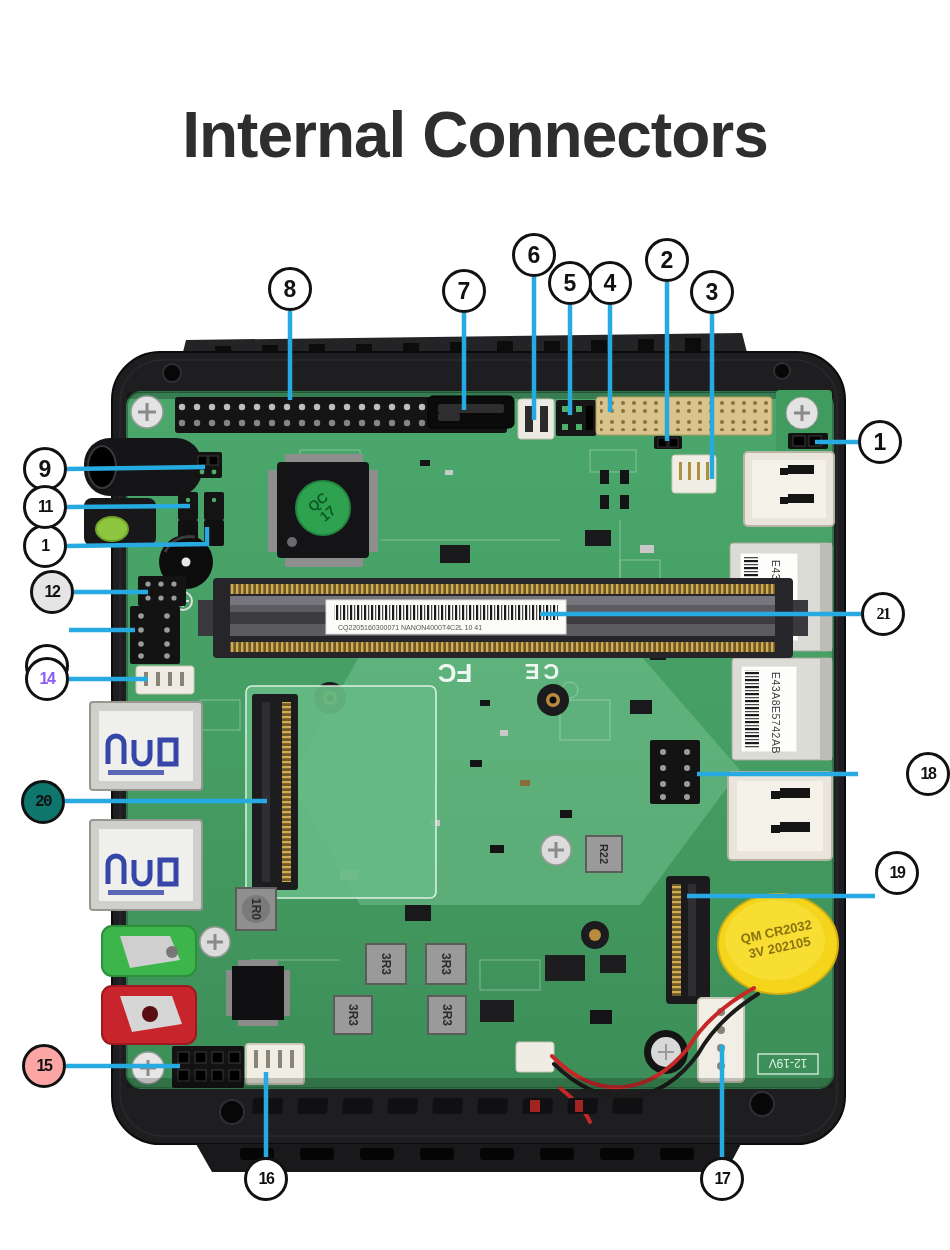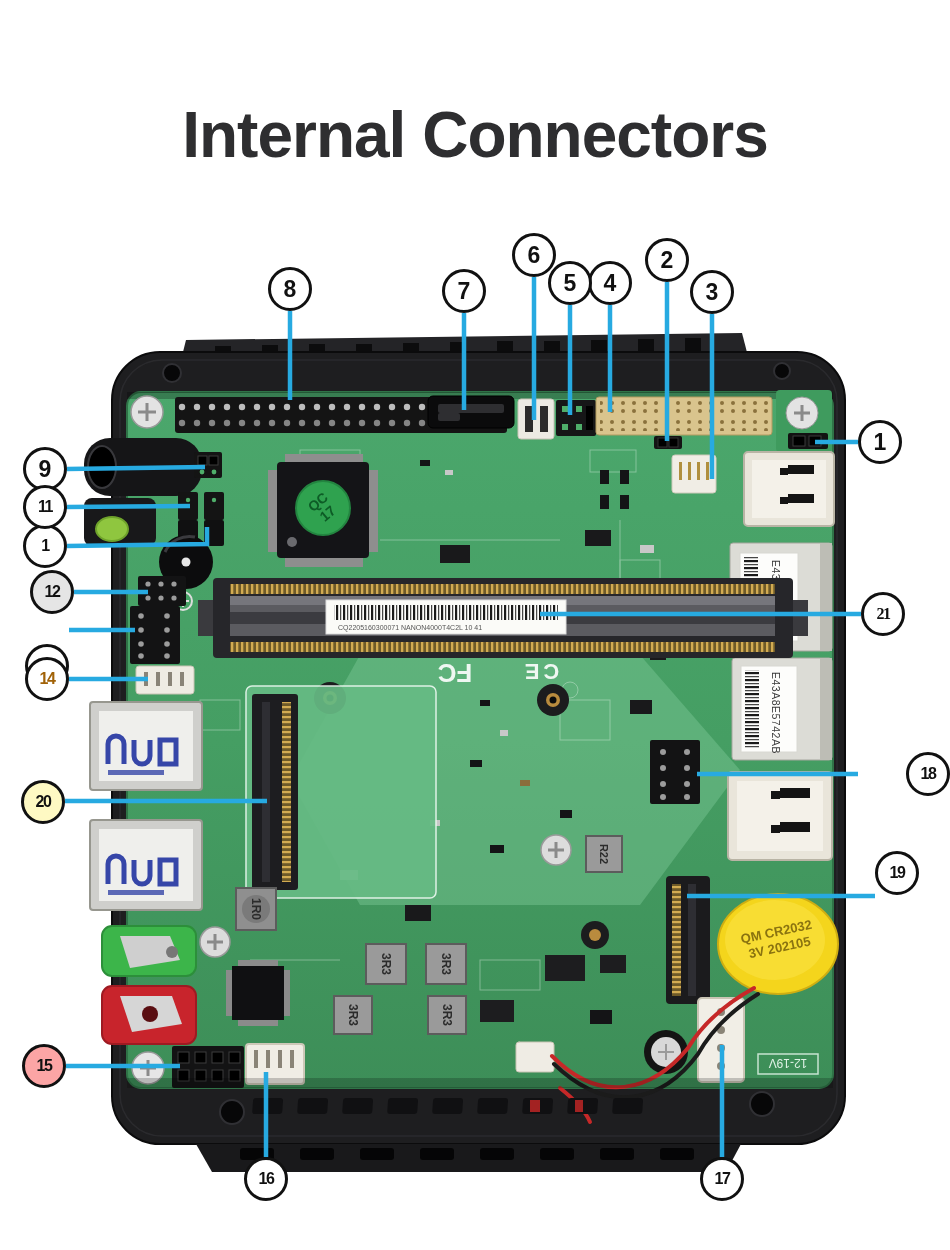--- a/index.html
+++ b/index.html
@@ -505,21 +505,21 @@
     <div class="callout" style="left: 610px; top: 283px; border-color: rgb(17, 17, 17); background: rgb(255, 255, 255); color: rgb(17, 17, 17);">4</div>
     <div class="callout" style="left: 570px; top: 283px; border-color: rgb(17, 17, 17); background: rgb(255, 255, 255); color: rgb(17, 17, 17);">5</div>
     <div class="callout" style="left: 534px; top: 255px; border-color: rgb(17, 17, 17); background: rgb(255, 255, 255); color: rgb(17, 17, 17);">6</div>
     <div class="callout" style="left: 464px; top: 291px; border-color: rgb(17, 17, 17); background: rgb(255, 255, 255); color: rgb(17, 17, 17);">7</div>
     <div class="callout" style="left: 290px; top: 289px; border-color: rgb(17, 17, 17); background: rgb(255, 255, 255); color: rgb(17, 17, 17);">8</div>
     <div class="callout" style="left: 45px; top: 469px; border-color: rgb(17, 17, 17); background: rgb(255, 255, 255); color: rgb(17, 17, 17);">9</div>
     <div class="callout two" style="left: 45px; top: 546px; border-color: rgb(17, 17, 17); background: rgb(255, 255, 255); color: rgb(17, 17, 17);">1</div>
     <div class="callout two" style="left: 45px; top: 507px; border-color: rgb(17, 17, 17); background: rgb(255, 255, 255); color: rgb(17, 17, 17);">11</div>
     <div class="callout two" style="left: 52px; top: 592px; border-color: rgb(17, 17, 17); background: #e5e5e5; color: rgb(17, 17, 17);">12</div>
     <div class="callout two" style="left: 47px; top: 666px; border-color: rgb(17, 17, 17); background: rgb(255, 255, 255); color: #ec4899;">13</div>
-    <div class="callout two" style="left: 47px; top: 679px; border-color: rgb(17, 17, 17); background: rgb(255, 255, 255); color: #a16207;">14</div>
+    <div class="callout two" style="left: 47px; top: 679px; border-color: rgb(17, 17, 17); background: rgb(255, 255, 255); color: #8b5cf6;">14</div>
     <div class="callout two" style="left: 44px; top: 1066px; border-color: rgb(17, 17, 17); background: #fca5a5; color: rgb(17, 17, 17);">15</div>
     <div class="callout two" style="left: 266px; top: 1179px; border-color: rgb(17, 17, 17); background: rgb(255, 255, 255); color: rgb(17, 17, 17);">16</div>
     <div class="callout two" style="left: 722px; top: 1179px; border-color: rgb(17, 17, 17); background: rgb(255, 255, 255); color: rgb(17, 17, 17);">17</div>
     <div class="callout two" style="left: 928px; top: 774px; border-color: rgb(17, 17, 17); background: rgb(255, 255, 255); color: rgb(17, 17, 17);">18</div>
     <div class="callout two" style="left: 897px; top: 873px; border-color: rgb(17, 17, 17); background: rgb(255, 255, 255); color: rgb(17, 17, 17);">19</div>
-    <div class="callout two" style="left: 43px; top: 802px; border-color: rgb(17, 17, 17); background: #fef9c3; color: rgb(17, 17, 17);">20</div>
+    <div class="callout two" style="left: 43px; top: 802px; border-color: rgb(17, 17, 17); background: #0f766e; color: rgb(17, 17, 17); font-family: Liberation Mono, monospace;">20</div>
     <div class="callout two" style="left: 883px; top: 614px; border-color: rgb(17, 17, 17); background: rgb(255, 255, 255); color: rgb(17, 17, 17); font-family: Liberation Serif, serif;">21</div>
   </div>
 
 </body></html>

